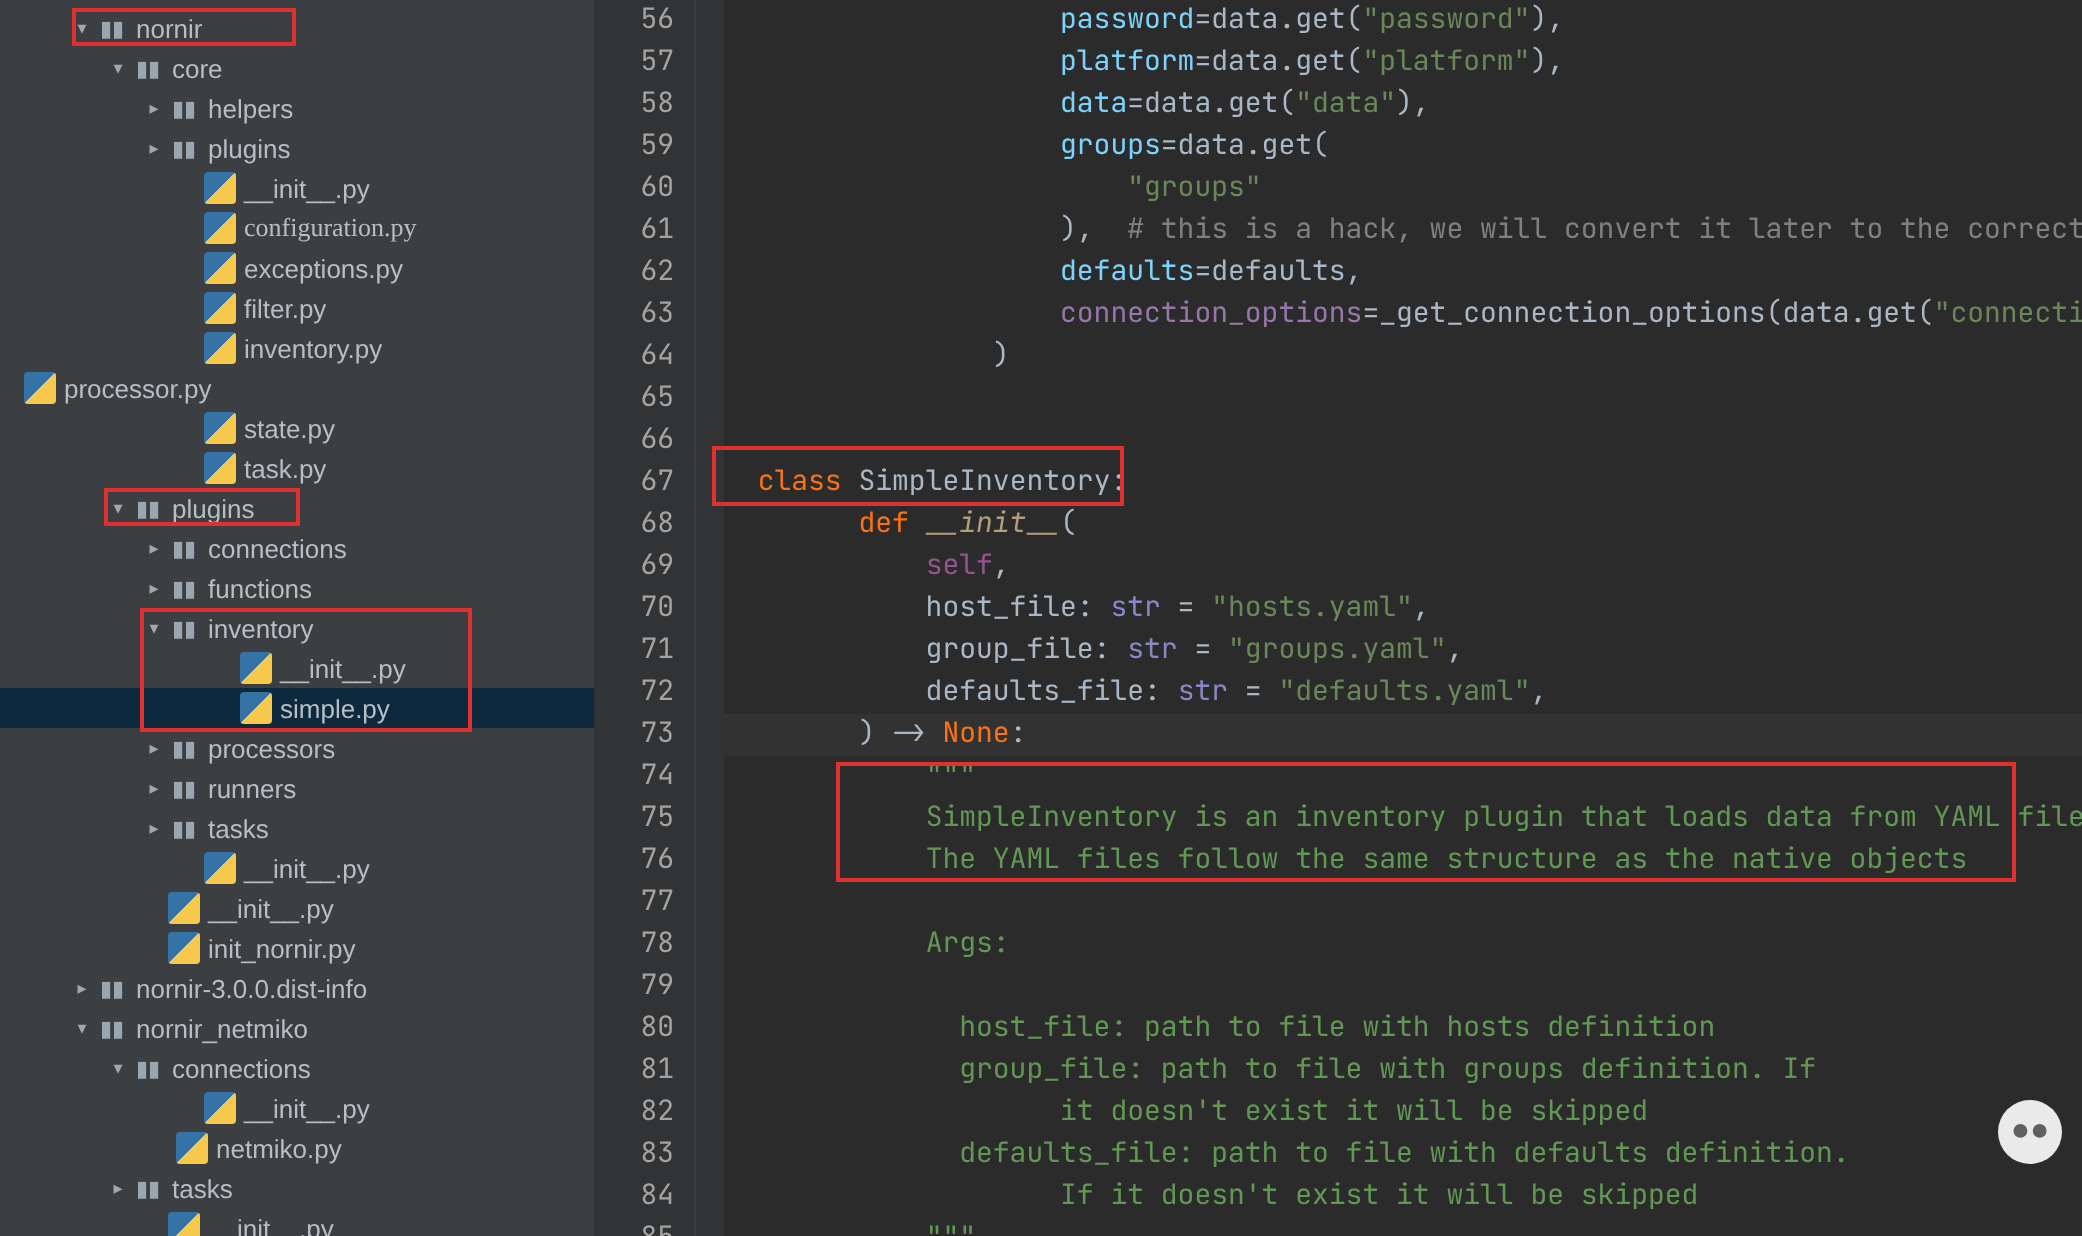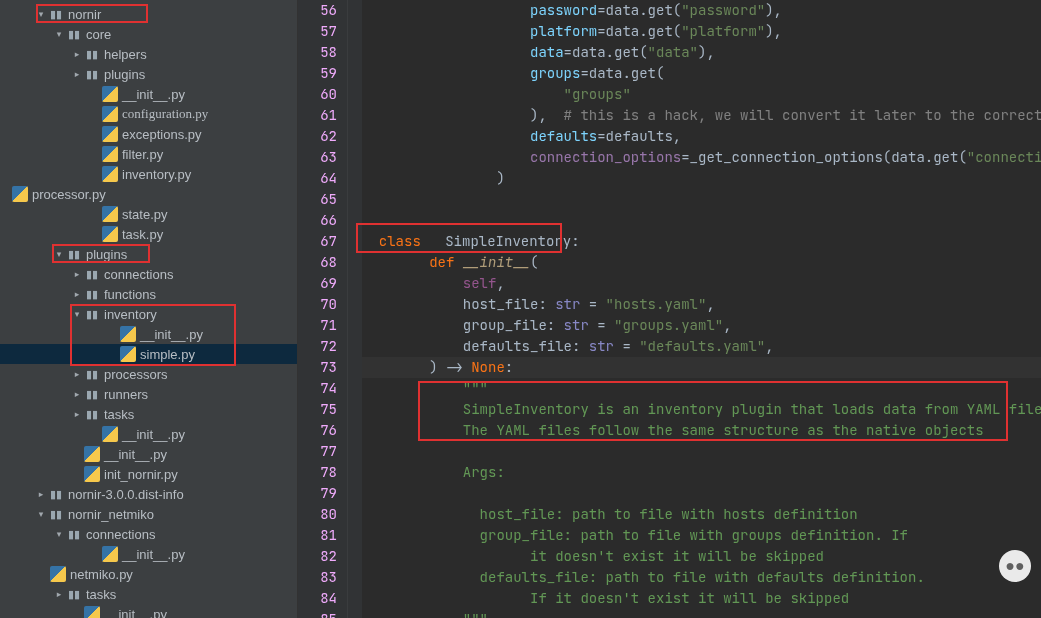--- a/index.html
+++ b/index.html
@@ -68,21 +68,21 @@
   font-family:"JetBrains Mono","Consolas",monospace;
   font-size:14px;
   line-height:21px;
 }
 .gutter {
   position:absolute;
   left:0; top:0; bottom:0;
   width:50px;
   text-align:right;
   padding-right:10px;
-  color:#f0abfc;
+  color:#a3a3a3;
   background:#313335;
   border-right:1px solid #3a3c3e;
 }
 .foldcol {
   position:absolute;
   left:50px; top:0; bottom:0;
   width:14px;
   background:#313335;
 }
 .code {
@@ -95,21 +95,21 @@
 .hl73 { background:#323232; }
 
 .kw { color:#f97316; }       
 .fn { color:#b09d79; font-style:italic; }
 .self { color:#94558d; }
 .str { color:#6a8759; }
 .op { color:#a9b7c6; }
 .builtin { color:#8888c6; }
 .comment{ color:#808080; }
 .doc { color:#629755; }
-.clsname { color:#a9b7c6;margin-left:16px; }
+.clsname { color:#a9b7c6; }
 .pname { color:#7dd3fc; } 
 .attrname { color:#9876aa; } 
 
 .red-box {
   position:absolute;
   border:2px solid #e03131;
   pointer-events:none;
 }
 
 
@@ -270,21 +270,21 @@
       <div class="tree-item" style="padding-left: 54px;">
         <span class="arrow">▾</span>
         <span class="icon folder-icon">▮▮</span>
         <span class="lbl">connections</span>
       </div>
       <div class="tree-item" style="padding-left: 90px;">
         <span class="arrow"></span>
         <span class="icon pyfile-icon"></span>
         <span class="lbl">__init__.py</span>
       </div>
-      <div class="tree-item" style="padding-left: 38px;">
+      <div class="tree-item" style="padding-left: 76px;">
         <span class="arrow"></span>
         <span class="icon pyfile-icon"></span>
         <span class="lbl">netmiko.py</span>
       </div>
       <div class="tree-item" style="padding-left: 54px;">
         <span class="arrow">▸</span>
         <span class="icon folder-icon">▮▮</span>
         <span class="lbl">tasks</span>
       </div>
       <div class="tree-item" style="padding-left: 72px;">

